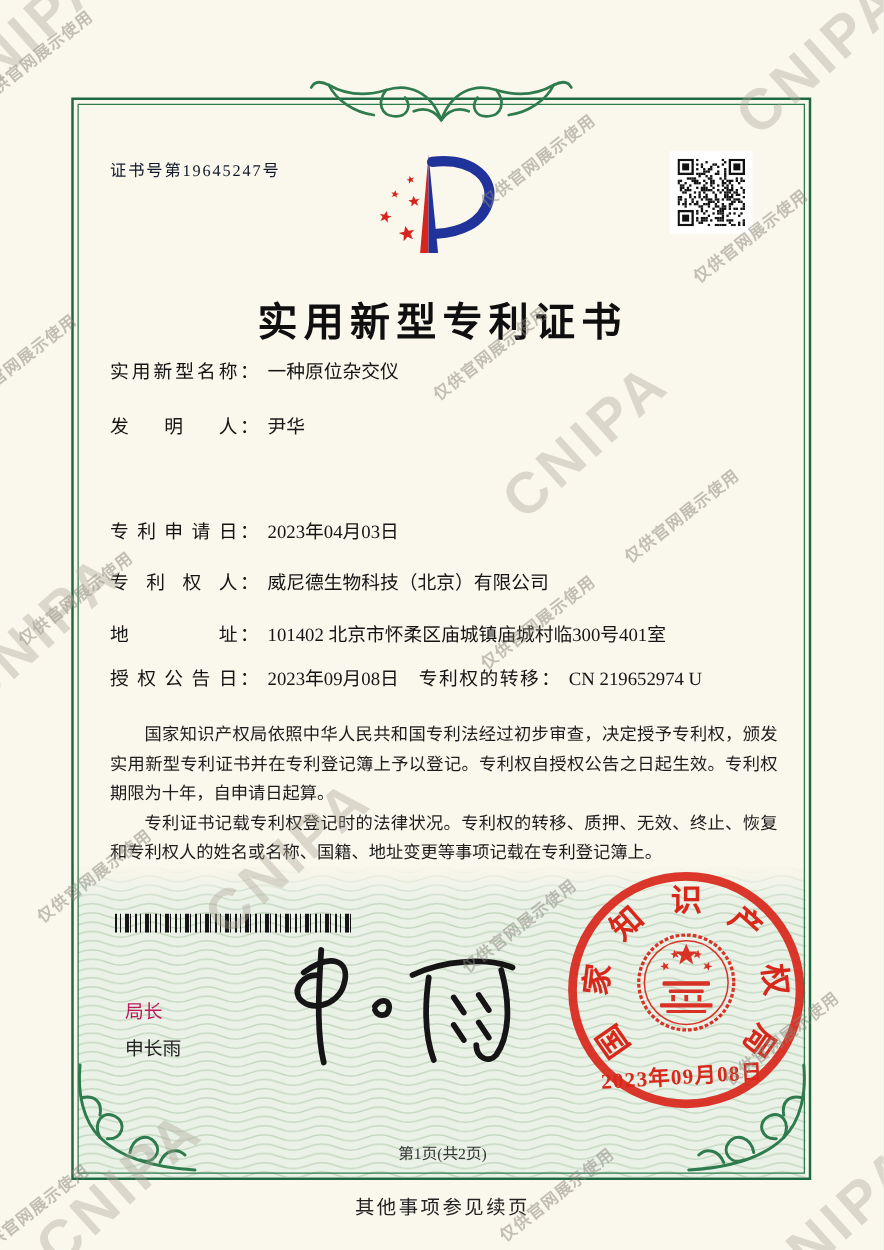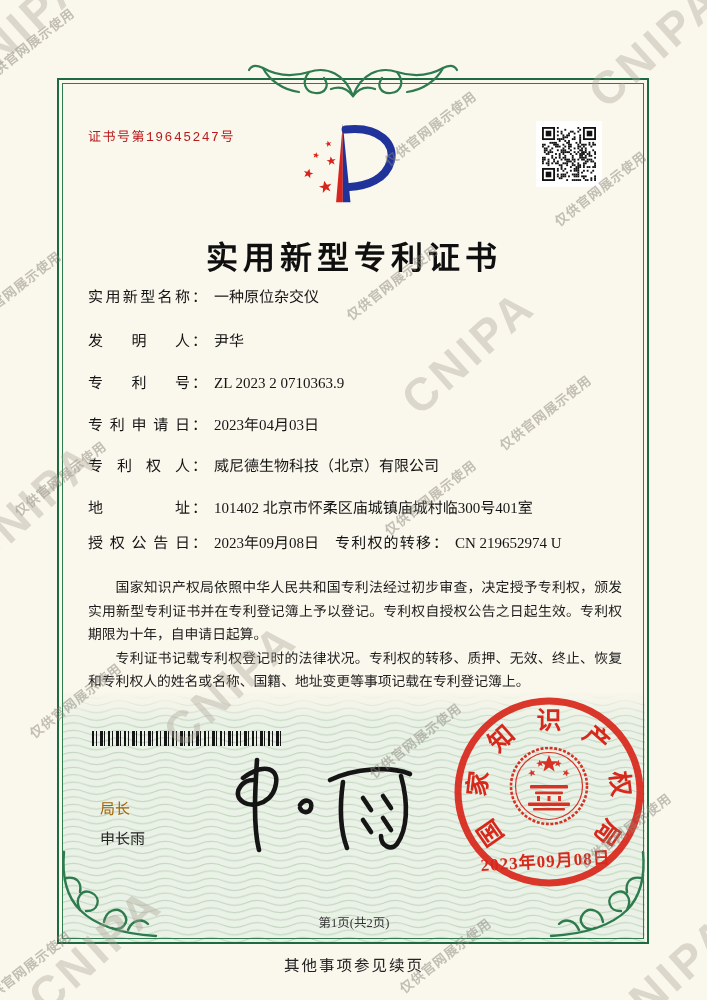--- a/index.html
+++ b/index.html
@@ -15,21 +15,21 @@
   .guilloche{position:absolute;left:62px;top:692px;width:583px;height:250px;z-index:1;}
   .guilloche-fade{position:absolute;left:62px;top:692px;width:583px;height:30px;z-index:1;
                   background:linear-gradient(#faf7ec,rgba(250,247,236,0));}
 
   
   .top-ornament{position:absolute;left:247px;top:58px;z-index:3;}
   .corner-left{position:absolute;left:58px;top:850px;z-index:3;}
   .corner-right{position:absolute;left:545px;top:850px;z-index:3;transform:scaleX(-1);}
 
   
-  .certno{position:absolute;left:88px;top:126px;font-size:13px;letter-spacing:1.5px;color:#b91c1c;z-index:10;font-family:Liberation Mono, monospace;}
+  .certno{position:absolute;left:88px;top:126px;font-size:13px;letter-spacing:1.5px;color:#0f172a;z-index:10;}
   .logo{position:absolute;left:292px;top:116px;z-index:10;}
   .qrbox{position:absolute;left:536px;top:121px;width:66px;height:66px;background:#fff;z-index:10;}
   .qrbox svg{position:absolute;left:6px;top:6px;}
 
   .title{position:absolute;left:57px;top:232px;width:594px;text-align:center;
          font-size:32px;font-weight:bold;letter-spacing:5px;color:#0f0f0f;z-index:10;}
 
   
   .frow{position:absolute;left:88px;height:22px;font-size:15px;color:#141414;white-space:nowrap;z-index:10;}
   .flabel{display:inline-block;width:102px;text-align:justify;text-align-last:justify;vertical-align:bottom;}
@@ -41,21 +41,21 @@
   
   .paras{position:absolute;left:88px;top:576px;width:534px;z-index:10;
          font-size:13.8px;line-height:23.5px;color:#1c1c1c;text-align:justify;}
   .paras p{margin:0;text-indent:2em;}
 
   
   .barcode{position:absolute;left:92px;top:731px;width:190px;height:15px;z-index:10;
     background:repeating-linear-gradient(90deg,#151515 0 2px,transparent 2px 4px,#151515 4px 5px,
       transparent 5px 8px,#151515 8px 11px,transparent 11px 12px,#151515 12px 13px,transparent 13px 16px);}
   .sig-title{position:absolute;left:100px;top:797px;font-family:"Liberation Sans","DejaVu Sans",sans-serif;
-             font-size:15px;color:#a16207;z-index:10;}
+             font-size:15px;color:#be185d;z-index:10;}
   .sig-name{position:absolute;left:100px;top:827px;font-family:"Liberation Sans","DejaVu Sans",sans-serif;
             font-size:15px;color:#222;z-index:10;text-align:center;}
   .signature{position:absolute;left:205px;top:750px;z-index:11;}
   .seal{position:absolute;left:449px;top:690px;z-index:12;}
 
   .pageno{position:absolute;left:57px;top:912px;width:594px;text-align:center;
           font-size:12.5px;color:#333;z-index:10;}
   .note{position:absolute;left:57px;top:953px;width:594px;text-align:center;
         font-size:15.5px;letter-spacing:2px;color:#222;z-index:10;}
 
@@ -413,23 +413,20 @@
   </div>
 
   <div class="title">实用新型专利证书</div>
 
   <div class="frow" style="top:285px">
     <span class="flabel">实用新型名称</span><span class="fcolon">：</span><span class="fvalue">一种原位杂交仪</span>
   </div>
   <div class="frow" style="top:329px">
     <span class="flabel">发明人</span><span class="fcolon">：</span><span class="fvalue">尹华</span>
   </div>
-  <div class="frow" style="top:371px">
-    <span class="flabel">专利号</span><span class="fcolon">：</span><span class="fvalue">ZL 2023 2 0710363.9</span>
-  </div>
   <div class="frow" style="top:413px">
     <span class="flabel">专利申请日</span><span class="fcolon">：</span><span class="fvalue">2023年04月03日</span>
   </div>
   <div class="frow" style="top:454px">
     <span class="flabel">专利权人</span><span class="fcolon">：</span><span class="fvalue">威尼德生物科技（北京）有限公司</span>
   </div>
   <div class="frow" style="top:496px">
     <span class="flabel">地址</span><span class="fcolon">：</span><span class="fvalue">101402 北京市怀柔区庙城镇庙城村临300号401室</span>
   </div>
   <div class="frow" style="top:531px">

